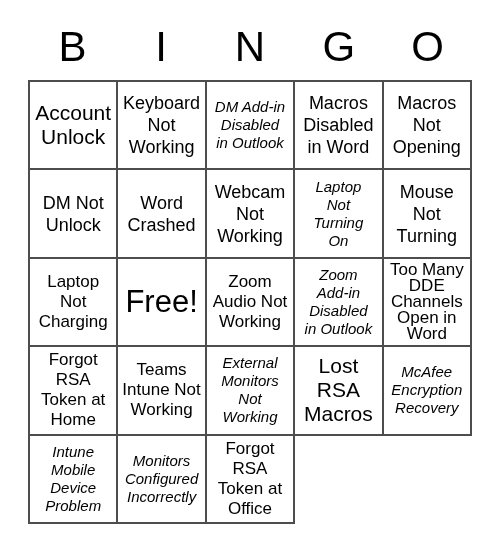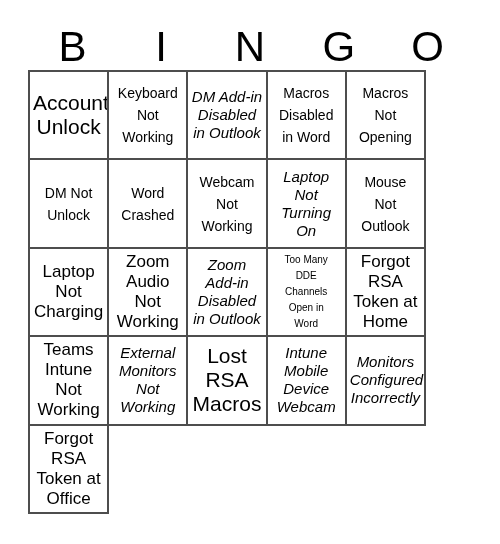--- a/index.html
+++ b/index.html
@@ -40,22 +40,22 @@
     font-weight: 400;
     letter-spacing: 0px;
     color: #000000;
     user-select: none;
   }
 
   
   #grid {
     position: absolute;
     left: 28px;
-    top: 70px;
-    width: 398px;
+    top: 80px;
+    width: 444px;
     height: 444px;
     box-sizing: border-box;
     border-top: 2px solid #4d4d4d;
     border-left: 2px solid #4d4d4d;
     display: grid;
     grid-template-columns: repeat(5, 1fr);
     grid-template-rows: repeat(5, 1fr);
   }
 
   .cell {
@@ -75,24 +75,24 @@
     display: block;
     width: 100%;
     text-align: center;
     white-space: pre-line;
     color: #000000;
   }
 
   
   .sz-xl  .cell-text { font-size: 31px; line-height: 34px; }
   .sz-lg  .cell-text { font-size: 21px; line-height: 24px; }
-  .sz-md  .cell-text { font-size: 14px; line-height: 22px; }
+  .sz-md  .cell-text { font-size: 18px; line-height: 22px; }
   .sz-sm  .cell-text { font-size: 17px; line-height: 20px; }
   .sz-xs  .cell-text { font-size: 15px; line-height: 18px; font-style: italic; }
-  .sz-xxs .cell-text { font-size: 10px; line-height: 16px; }
+  .sz-xxs .cell-text { font-size: 17px; line-height: 16px; }
 </style>
 </head>
 <body>
 
 <div id="card">
 
   <div id="header">
     <div class="header-cell">B</div>
     <div class="header-cell">I</div>
     <div class="header-cell">N</div>
@@ -143,26 +143,29 @@
     <div class="cell sz-xs">
         <span class="cell-text">Laptop
 Not
 Turning
 On</span>
       </div>
 
     <div class="cell sz-md">
         <span class="cell-text">Mouse
 Not
-Outlook</span>
+Turning</span>
       </div>
     <div class="cell sz-sm">
         <span class="cell-text">Laptop
 Not
 Charging</span>
+      </div>
+    <div class="cell sz-xl">
+        <span class="cell-text">Free!</span>
       </div>
     <div class="cell sz-sm">
         <span class="cell-text">Zoom
 Audio Not
 Working</span>
       </div>
     <div class="cell sz-xs">
         <span class="cell-text">Zoom
 Add-in
 Disabled
@@ -193,24 +196,29 @@
 Not
 Working</span>
       </div>
     <div class="cell sz-lg">
         <span class="cell-text">Lost
 RSA
 Macros</span>
       </div>
 
     <div class="cell sz-xs">
+        <span class="cell-text">McAfee
+Encryption
+Recovery</span>
+      </div>
+    <div class="cell sz-xs">
         <span class="cell-text">Intune
 Mobile
 Device
-Webcam</span>
+Problem</span>
       </div>
     <div class="cell sz-xs">
         <span class="cell-text">Monitors
 Configured
 Incorrectly</span>
       </div>
     <div class="cell sz-sm">
         <span class="cell-text">Forgot
 RSA
 Token at

